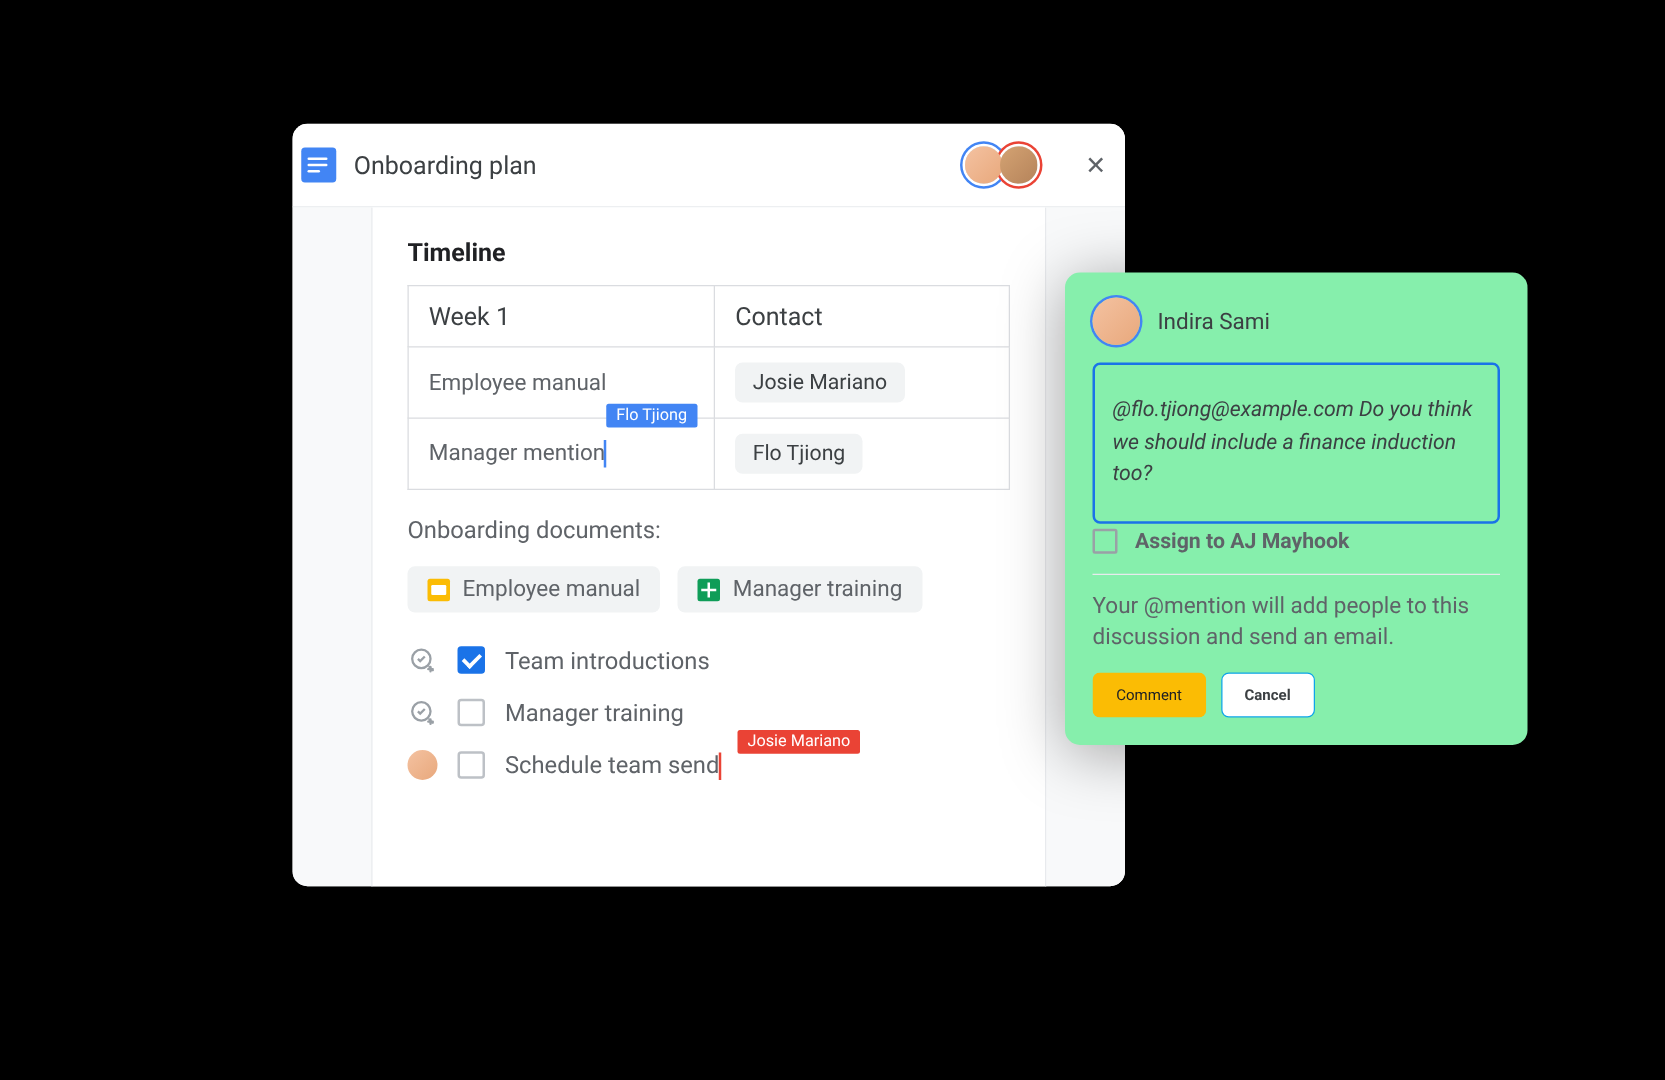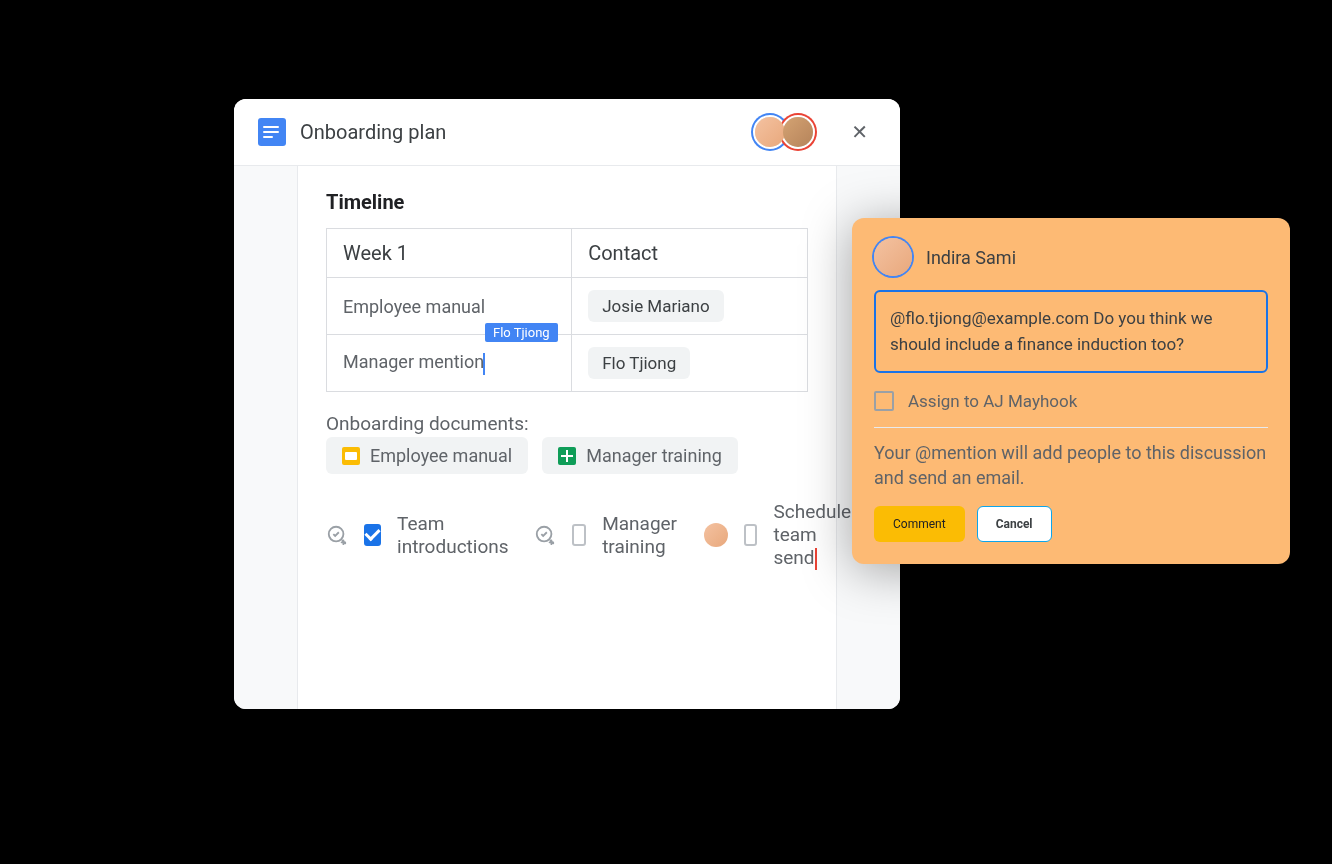--- a/index.html
+++ b/index.html
@@ -21,21 +21,21 @@
       width: 666px;
       height: 610px;
       background: #fff;
       border-radius: 12px;
       box-shadow: 0 4px 40px rgba(0,0,0,0.35);
       overflow: hidden;
     }
     .doc-header {
       display: flex;
       align-items: center;
-      padding: 16px 24px;
+      padding: 16px 7px;
       border-bottom: 1px solid #e8eaed;
       gap: 14px;
       background: #fff;
     }
     .docs-icon {
       width: 28px;
       height: 28px;
       background: #4285f4;
       border-radius: 3px;
       display: flex;
@@ -157,21 +157,21 @@
       background: #4285f4;
       color: #fff;
       font-size: 13px;
       padding: 2px 8px;
       border-radius: 2px;
       white-space: nowrap;
     }
     .subhead {
       font-size: 19px;
       color: #5f6368;
-      margin-bottom: 2px;
+      margin-bottom: 18px;
     }
     .doc-chips {
       display: flex;
       gap: 14px;
       margin-bottom: 26px;
     }
     .doc-chip {
       display: inline-flex;
       align-items: center;
       gap: 10px;
@@ -203,21 +203,21 @@
     .app-icon.sheets::after {
       content: '';
       position: absolute;
       top: 3px; left: 3px; right: 3px; bottom: 3px;
       background:
         linear-gradient(#fff,#fff) center/2px 100% no-repeat,
         linear-gradient(#fff,#fff) center/100% 2px no-repeat;
     }
     .checklist {
       display: flex;
-      flex-direction: row;
+      flex-direction: column;
       gap: 18px;
     }
     .check-row {
       display: flex;
       align-items: center;
       gap: 16px;
     }
     .row-icon {
       width: 24px;
       height: 24px;
@@ -278,22 +278,22 @@
       font-size: 13px;
       padding: 2px 8px;
       border-radius: 2px;
       white-space: nowrap;
     }
     
     .comment-card {
       position: absolute;
       left: 852px;
       top: 218px;
-      width: 438px;
-      background: #fdba74;
+      width: 370px;
+      background: #86efac;
       border-radius: 12px;
       box-shadow: 0 6px 50px rgba(0,0,0,0.35);
       padding: 20px 22px 22px 22px;
     }
     .comment-head {
       display: flex;
       align-items: center;
       gap: 14px;
       margin-bottom: 14px;
     }
@@ -304,43 +304,44 @@
       background: linear-gradient(135deg,#f4c2a1,#e8a87c);
       box-shadow: 0 0 0 2px #4285f4;
     }
     .commenter-name {
       font-size: 18px;
       color: #3c4043;
     }
     .comment-box {
       border: 2px solid #1a73e8;
       border-radius: 6px;
-      padding: 14px 14px;
+      padding: 24px 14px;
       font-size: 17px;
       color: #3c4043;
       line-height: 1.5;
-      margin-bottom: 14px;
+      font-style: italic;
     }
     .assign-row {
       display: flex;
       align-items: center;
       gap: 14px;
       padding: 4px 0 16px 0;
       border-bottom: 1px solid #e8eaed;
       margin-bottom: 12px;
     }
     .assign-check {
       width: 20px;
       height: 20px;
       border: 2px solid #9aa0a6;
       border-radius: 2px;
     }
     .assign-label {
       font-size: 17px;
       color: #5f6368;
+      font-weight: bold;
     }
     .mention-note {
       font-size: 18px;
       color: #5f6368;
       line-height: 1.4;
       margin-bottom: 16px;
     }
     .comment-actions {
       display: flex;
       gap: 12px;

